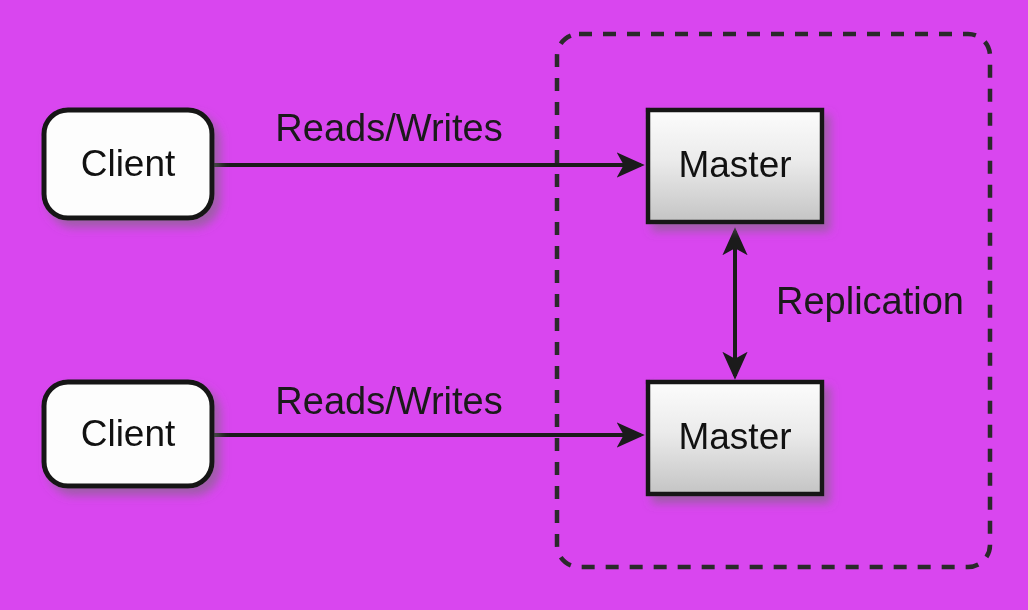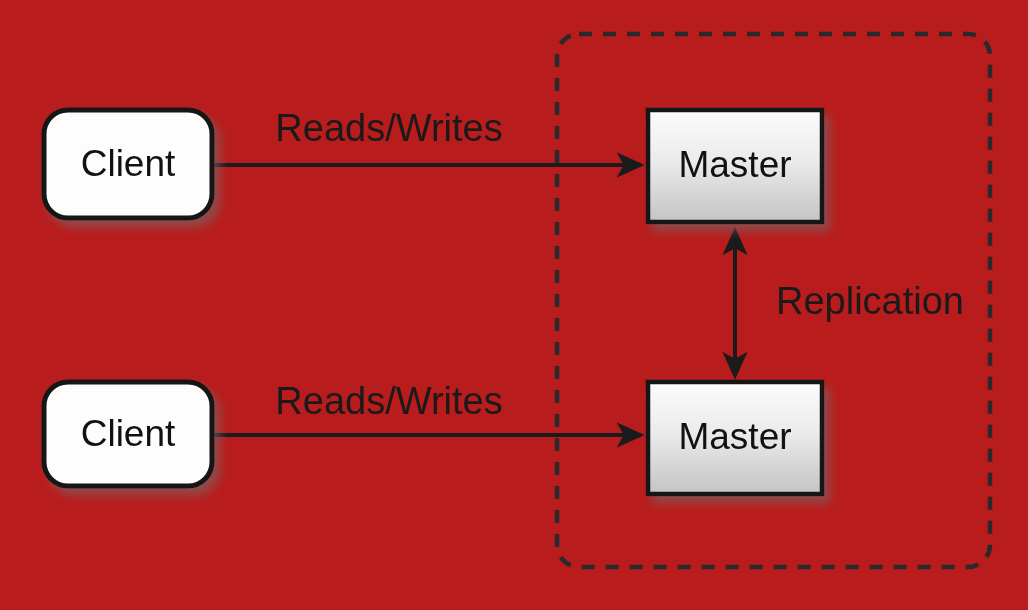--- a/index.html
+++ b/index.html
@@ -4,21 +4,21 @@
 <style>
   html, body {
     margin: 0;
     padding: 0;
     background: #ffffff;
   }
   #canvas {
     position: relative;
     width: 1028px;
     height: 610px;
-    background: #b91c1c;
+    background: #d946ef;
     overflow: hidden;
     font-family: "Liberation Sans", sans-serif;
   }
   #diagram-svg {
     position: absolute;
     left: 0;
     top: 0;
     width: 1028px;
     height: 610px;
   }

